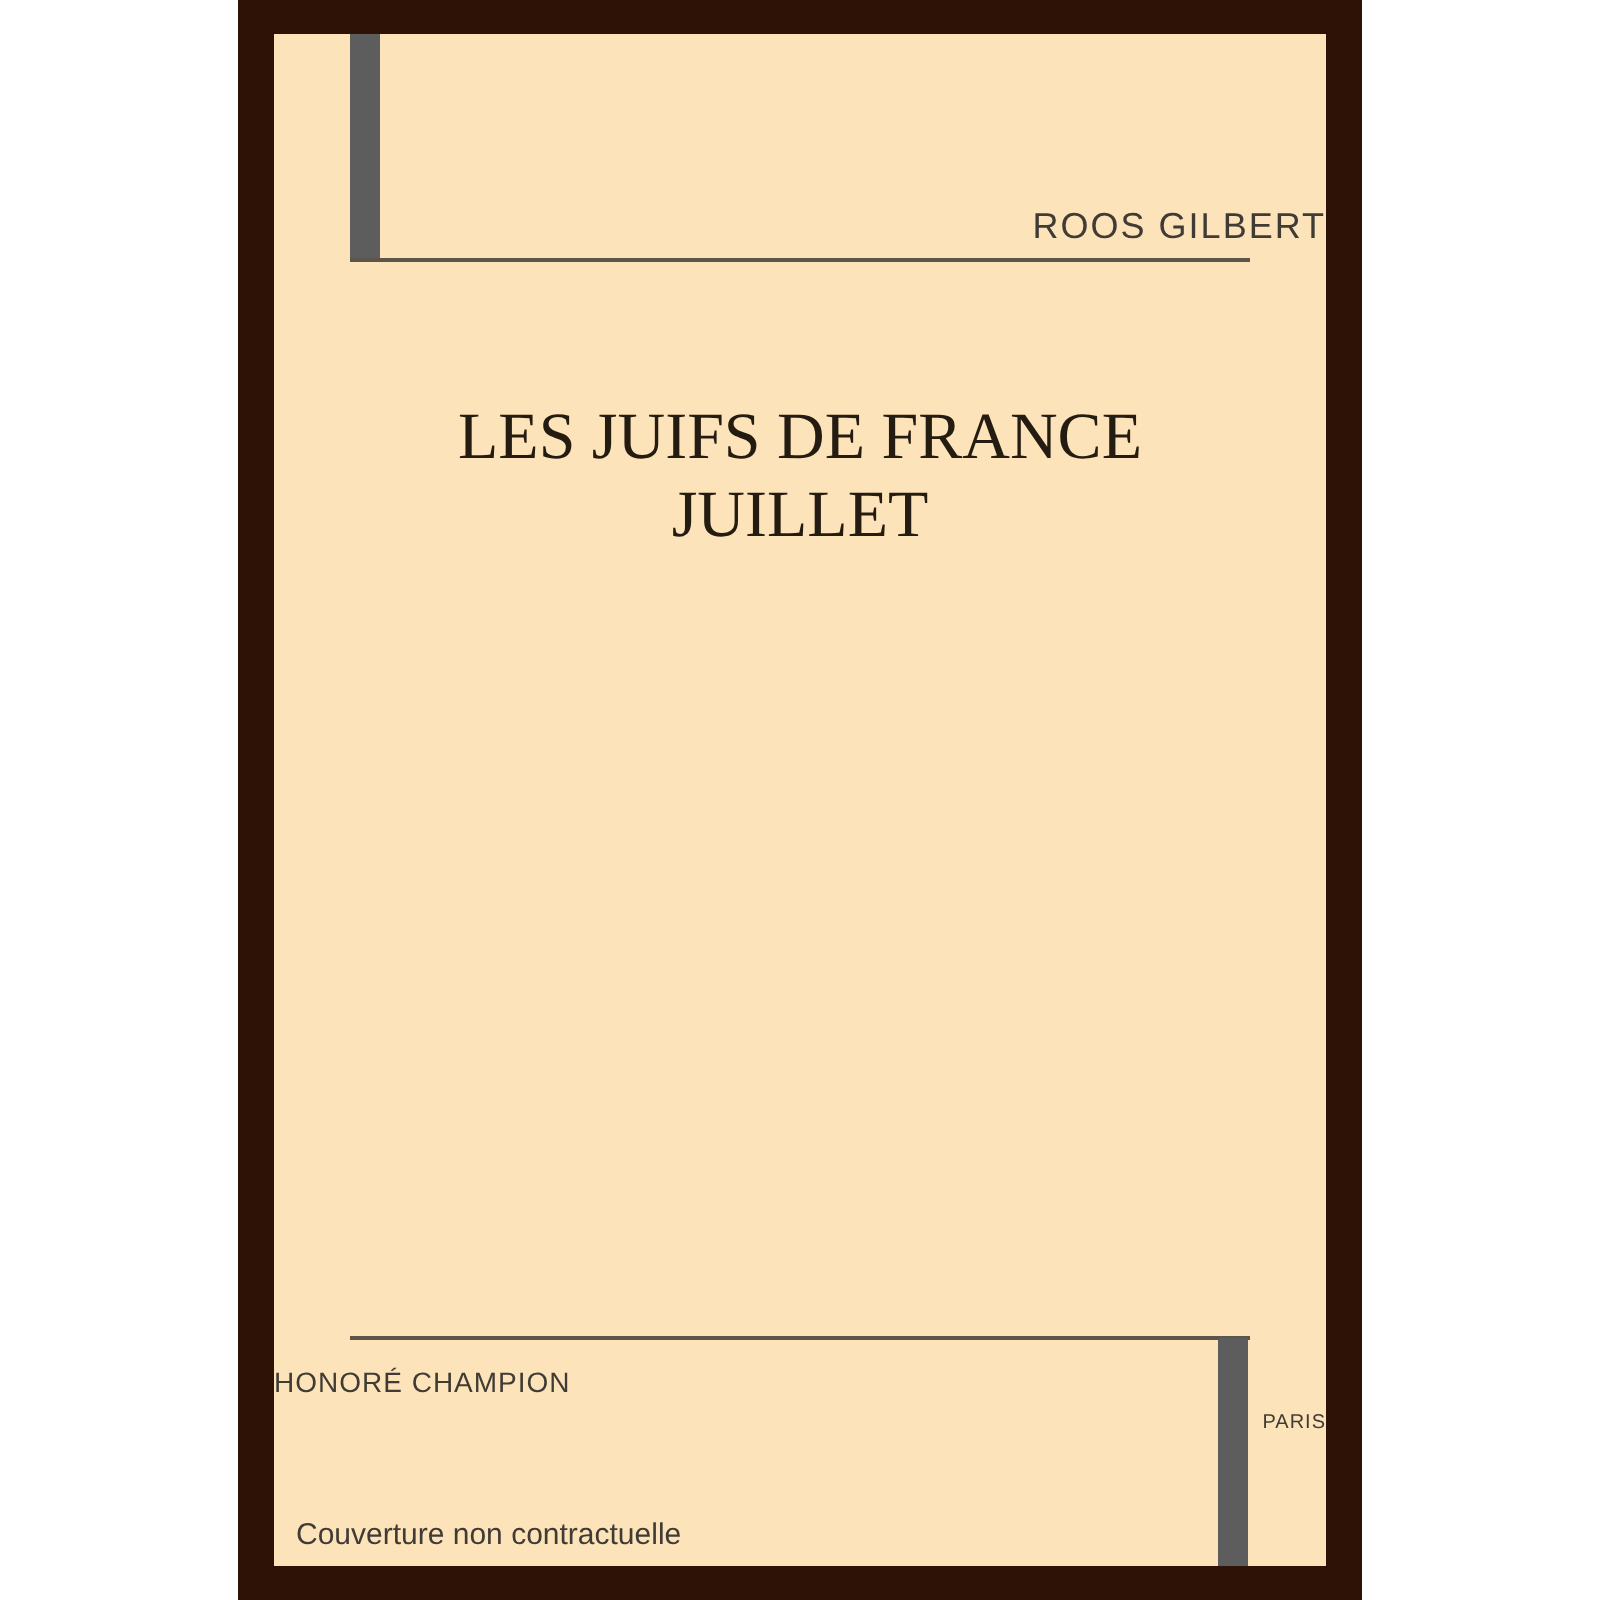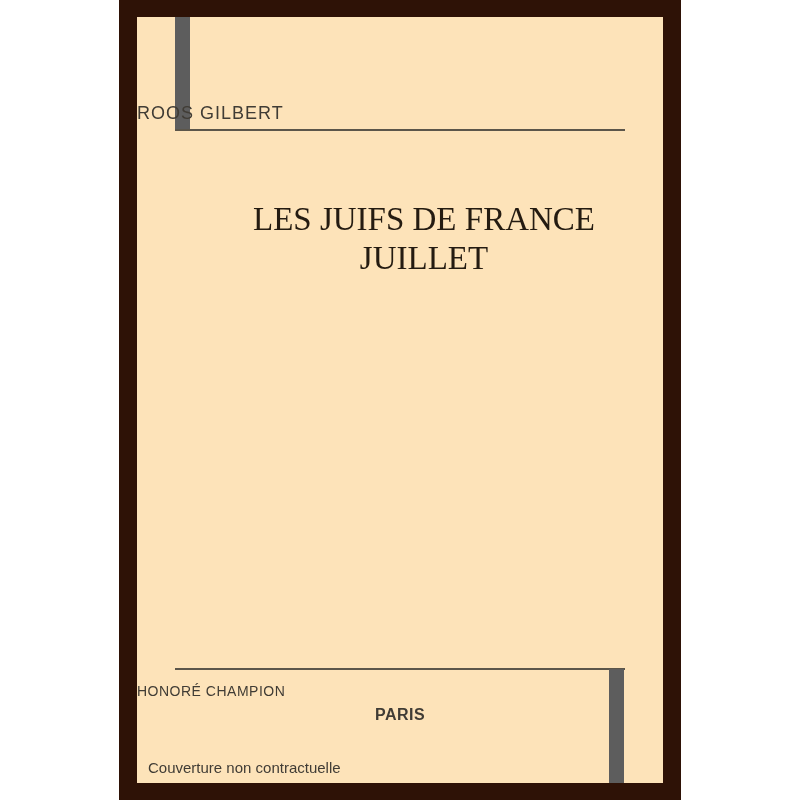--- a/index.html
+++ b/index.html
@@ -36,54 +36,52 @@
   .rule {
     position: absolute;
     left: 38px; width: 450px; height: 2px;
     background: var(--rule, #5c564a);
   }
   .rule-top { top: 112px; }
   .rule-bottom { top: 651px; }
   .author {
     position: absolute;
     left: 0; top: 86px; width: 100%;
-    text-align: left;
+    text-align: right;
     font-size: 18px;
     letter-spacing: 1px;
     color: var(--text, #403c35);
     font-weight: 400;
   }
   .title {
     position: absolute;
     left: 0; top: 183px; width: 100%;
     text-align: center;
     font-family: "Liberation Serif", serif;
     font-size: 33px;
     line-height: 39px;
     color: var(--title_text, #241b11);
     font-weight: 500;
-    margin-left: 24px;
   }
   .title span { display: block; }
   .publisher {
     position: absolute;
     left: 0; top: 666px; width: 100%;
     text-align: left;
     font-size: 14px;
     letter-spacing: 0.5px;
     color: var(--text, #403c35);
   }
   .city {
     position: absolute;
     left: 0; top: 689px; width: 100%;
-    text-align: center;
-    font-size: 16px;
+    text-align: right;
+    font-size: 10px;
     letter-spacing: 0.5px;
     color: var(--text, #403c35);
-    font-weight: bold;
   }
   .disclaimer {
     position: absolute;
     left: 11px; top: 742px;
     font-size: 15px;
     color: var(--text, #3a372f);
   }
 </style>
 </head>
 <body>

